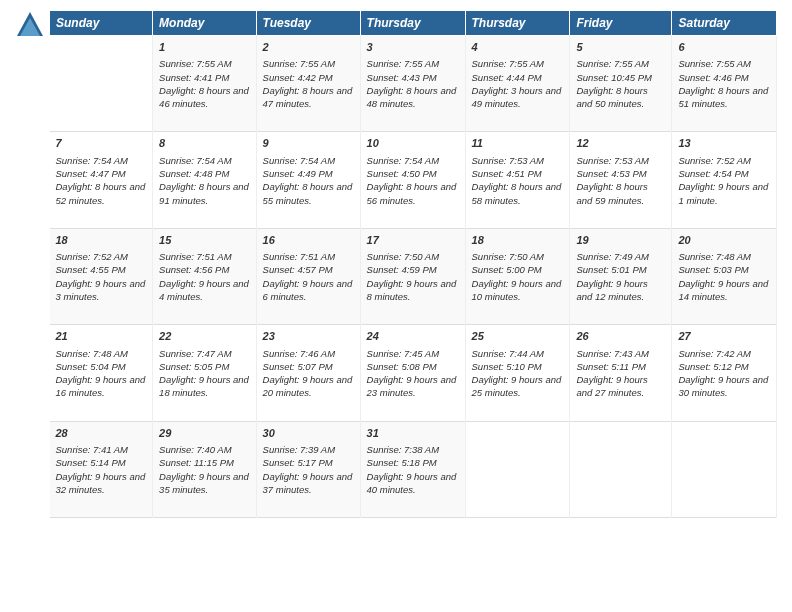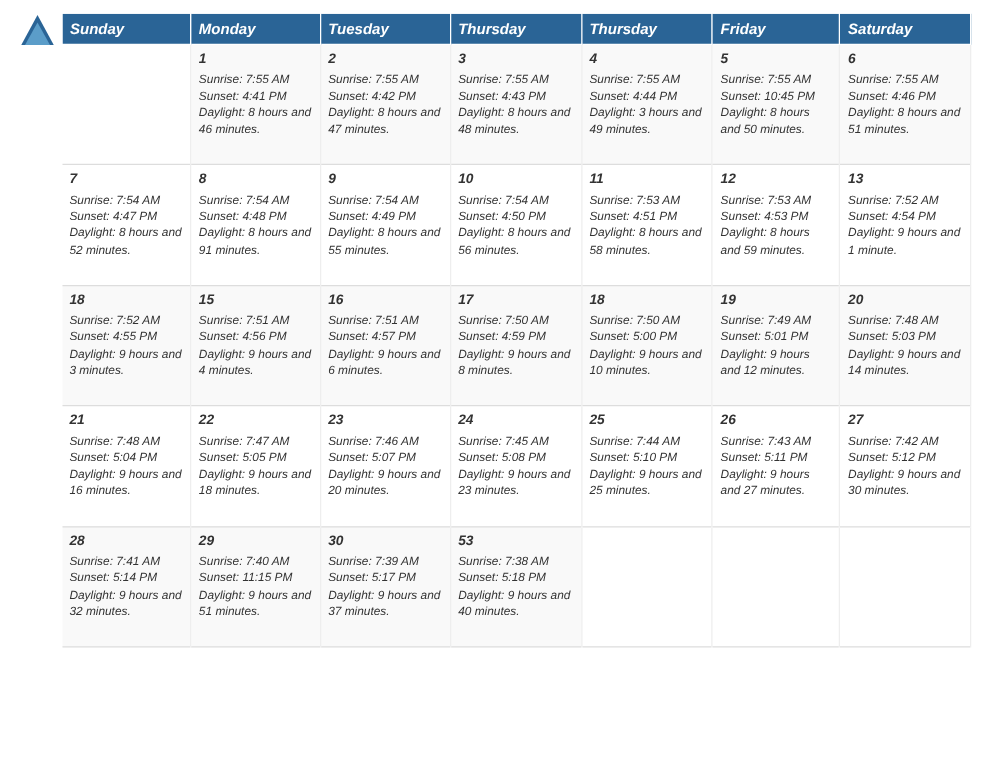--- a/index.html
+++ b/index.html
@@ -170,23 +170,23 @@
             <td><span class="day-num">21</span><span>Sunrise: 7:48 AM</span><br><span>Sunset: 5:04 PM</span><br><span>Daylight: 9 hours and 16 minutes.</span></td>
             <td><span class="day-num">22</span><span>Sunrise: 7:47 AM</span><br><span>Sunset: 5:05 PM</span><br><span>Daylight: 9 hours and 18 minutes.</span></td>
             <td><span class="day-num">23</span><span>Sunrise: 7:46 AM</span><br><span>Sunset: 5:07 PM</span><br><span>Daylight: 9 hours and 20 minutes.</span></td>
             <td><span class="day-num">24</span><span>Sunrise: 7:45 AM</span><br><span>Sunset: 5:08 PM</span><br><span>Daylight: 9 hours and 23 minutes.</span></td>
             <td><span class="day-num">25</span><span>Sunrise: 7:44 AM</span><br><span>Sunset: 5:10 PM</span><br><span>Daylight: 9 hours and 25 minutes.</span></td>
             <td><span class="day-num">26</span><span>Sunrise: 7:43 AM</span><br><span>Sunset: 5:11 PM</span><br><span>Daylight: 9 hours and 27 minutes.</span></td>
             <td><span class="day-num">27</span><span>Sunrise: 7:42 AM</span><br><span>Sunset: 5:12 PM</span><br><span>Daylight: 9 hours and 30 minutes.</span></td>
           </tr>
           <tr>
             <td><span class="day-num">28</span><span>Sunrise: 7:41 AM</span><br><span>Sunset: 5:14 PM</span><br><span>Daylight: 9 hours and 32 minutes.</span></td>
-            <td><span class="day-num">29</span><span>Sunrise: 7:40 AM</span><br><span>Sunset: 11:15 PM</span><br><span>Daylight: 9 hours and 51 minutes.</span></td>
+            <td><span class="day-num">29</span><span>Sunrise: 7:40 AM</span><br><span>Sunset: 11:15 PM</span><br><span>Daylight: 9 hours and 35 minutes.</span></td>
             <td><span class="day-num">30</span><span>Sunrise: 7:39 AM</span><br><span>Sunset: 5:17 PM</span><br><span>Daylight: 9 hours and 37 minutes.</span></td>
-            <td><span class="day-num">53</span><span>Sunrise: 7:38 AM</span><br><span>Sunset: 5:18 PM</span><br><span>Daylight: 9 hours and 40 minutes.</span></td>
+            <td><span class="day-num">31</span><span>Sunrise: 7:38 AM</span><br><span>Sunset: 5:18 PM</span><br><span>Daylight: 9 hours and 40 minutes.</span></td>
             <td class="empty-cell"></td>
             <td class="empty-cell"></td>
             <td class="empty-cell"></td>
           </tr>
         </tbody>
     </table>
   </div>
 </div>
 
 </body></html>

